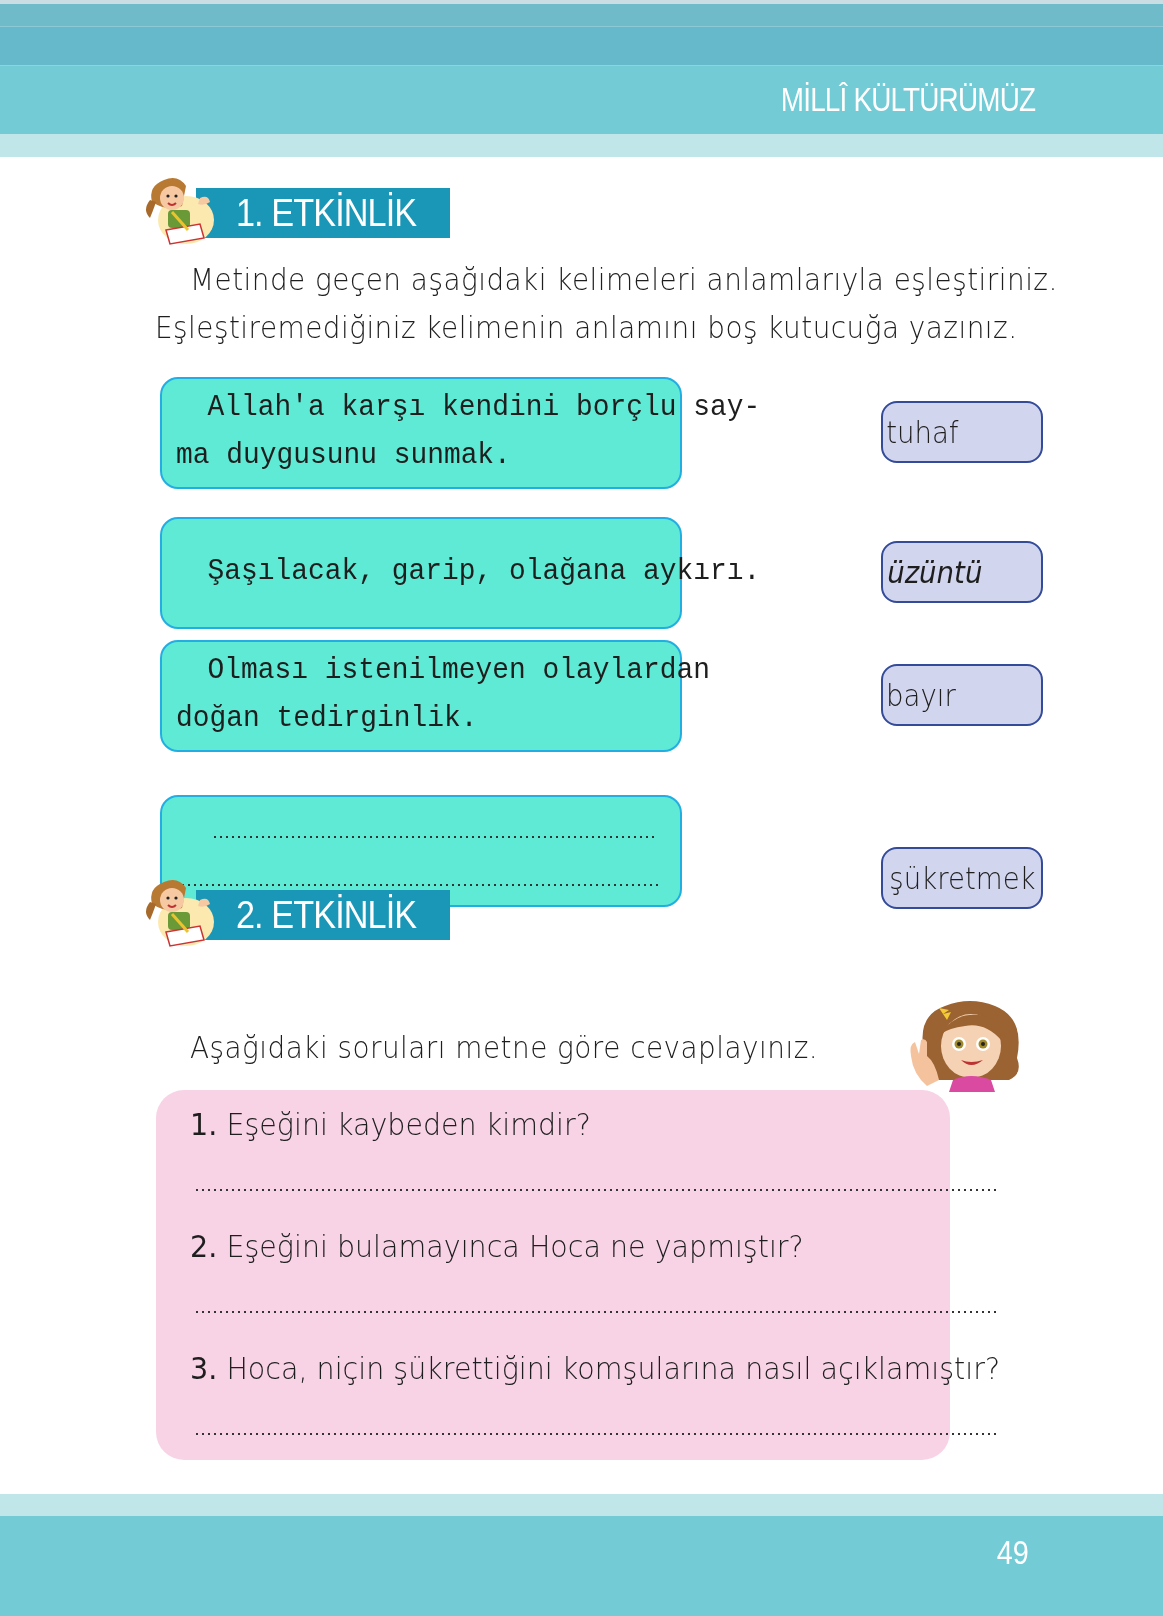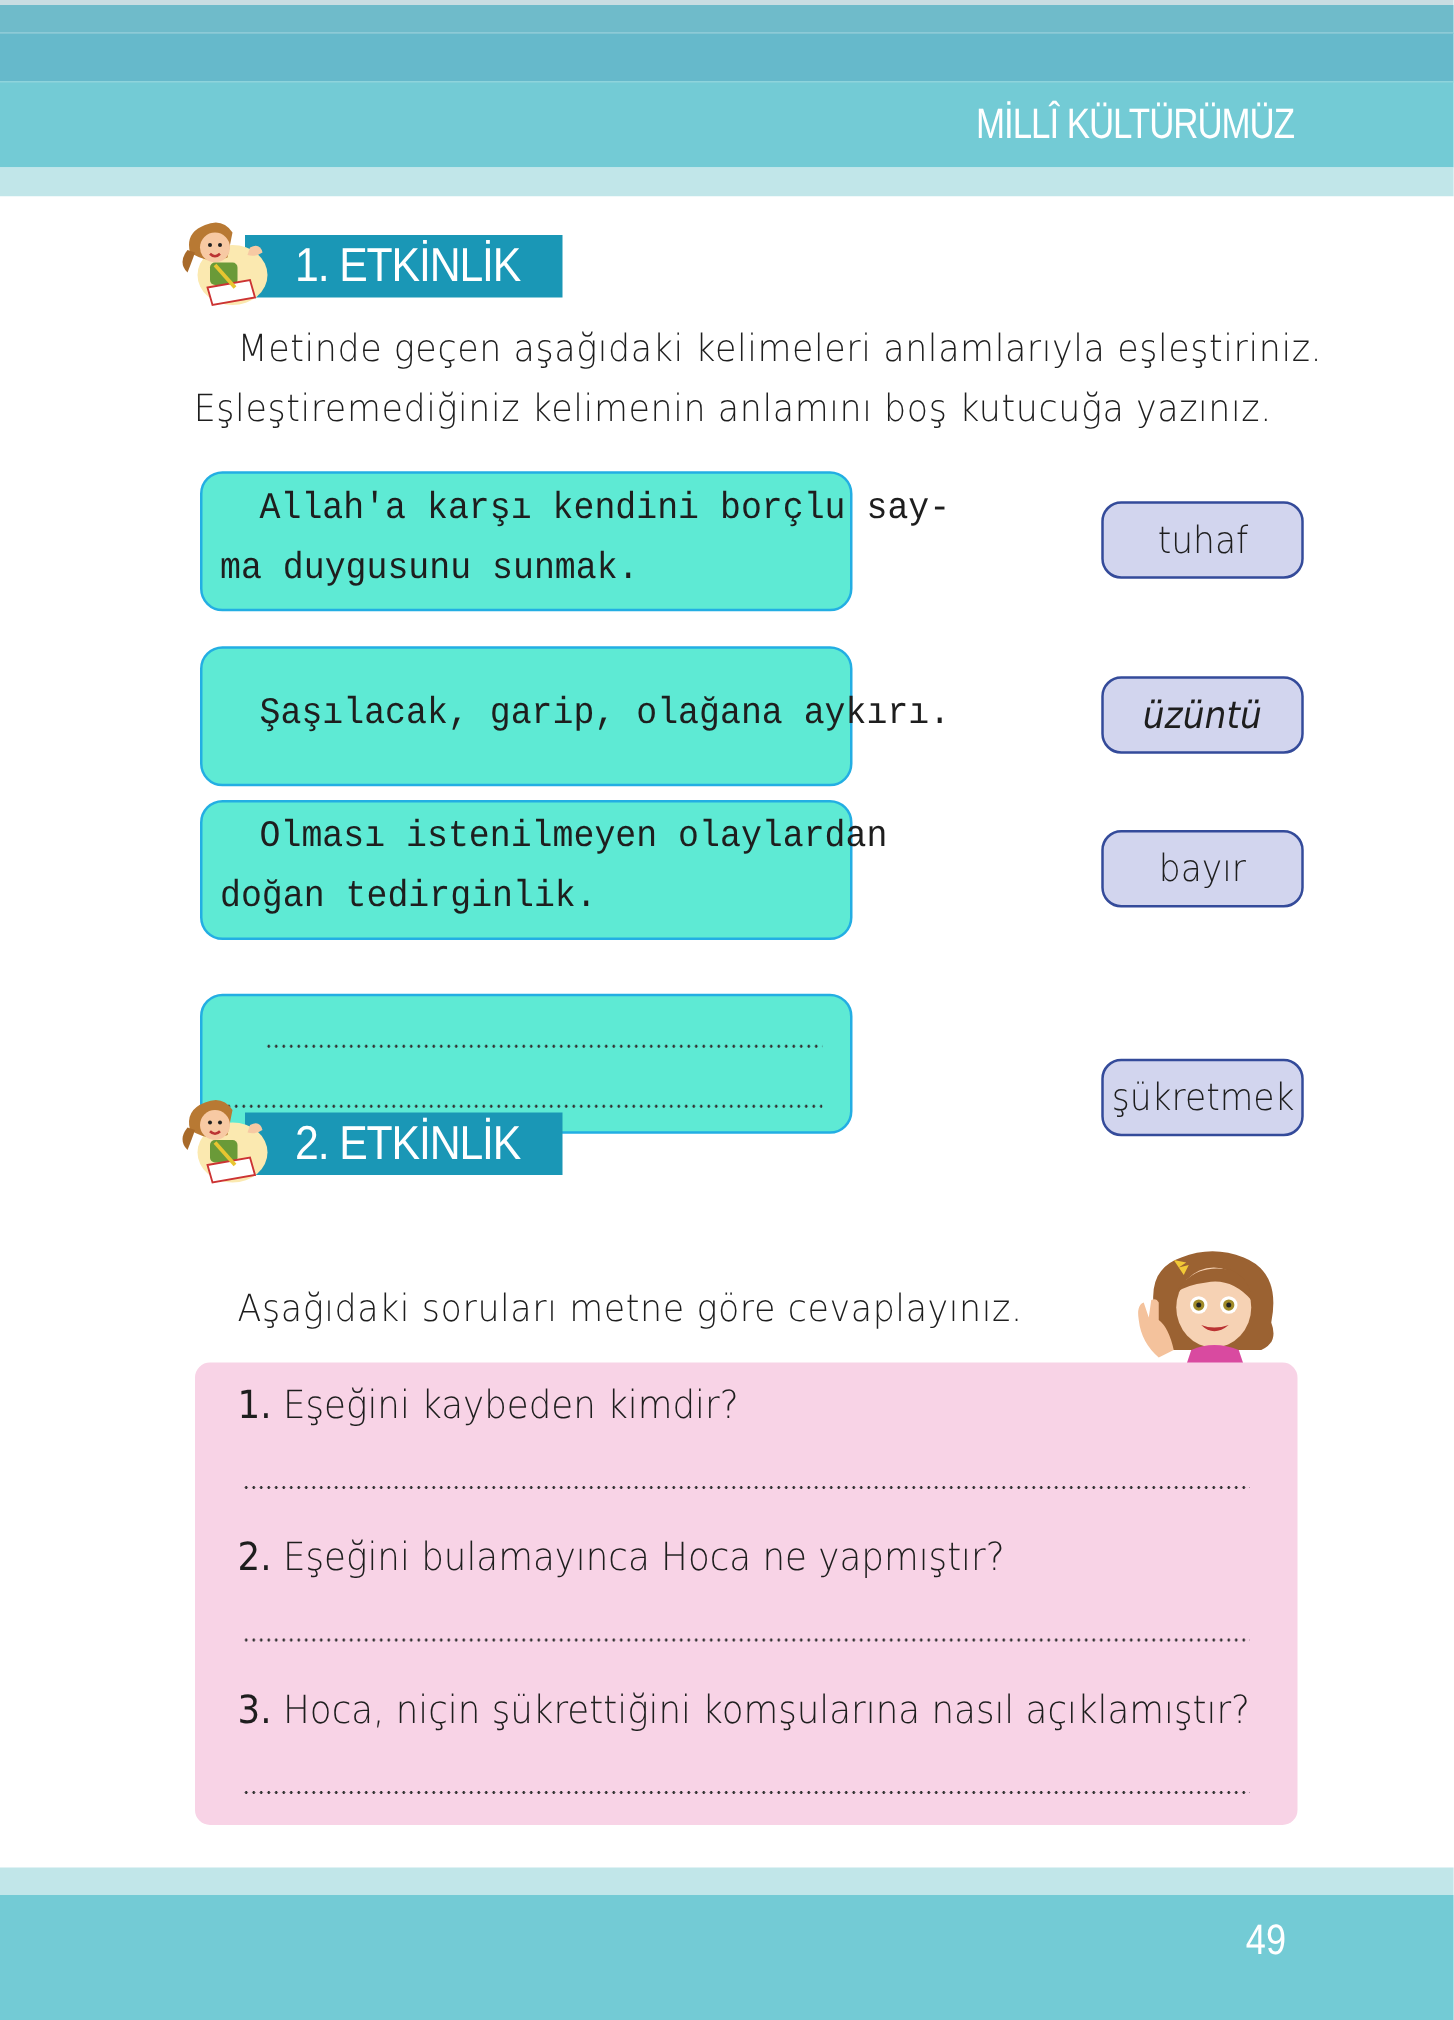--- a/index.html
+++ b/index.html
@@ -22,24 +22,24 @@
     .activity-label { position: absolute; left: 94px; top: 20px; font-family: "Liberation Sans", sans-serif; font-size: 38px; color: #ffffff; letter-spacing: -1px; transform: scaleX(0.9); transform-origin: left center; white-space: nowrap; }
     .mascot { position: absolute; left: 0; top: 0; width: 76px; height: 76px; }
 
     .instr { position: absolute; font-family: "DejaVu Sans", sans-serif; font-size: 30px; font-weight: 300; color: #1e1e1e; letter-spacing: 0.5px; transform: scaleX(0.93); transform-origin: left center; white-space: nowrap; }
 
     .def-box { position: absolute; left: 160px; width: 522px; height: 112px; background: #5eead4; border: 2px solid #23aee3; border-radius: 18px; font-family: Liberation Mono, monospace; }
     .def-text { position: absolute; left: 14px; right: 14px; font-size: 30px; font-weight: 300; color: #1e1e1e; line-height: 48px; text-align: justify; transform: scaleX(0.93); transform-origin: left top; width: 530px; }
     .def-line { display: block; white-space: nowrap; }
     .def-line.indent { padding-left: 34px; }
 
-    .word-box { position: absolute; left: 881px; width: 162px; height: 62px; background: #d2d5ee; border: 2px solid #344b9a; border-radius: 16px; display: flex; align-items: center; justify-content: center; }
+    .word-box { position: absolute; left: 881px; width: 162px; height: 62px; background: #d2d5ee; border: 2px solid #344b9a; border-radius: 16px; display: flex; align-items: center; }
     .word-text { font-size: 30px; font-weight: 300; color: #1e1e1e; transform: scaleX(0.92); white-space: nowrap; }
 
-    .q-panel { position: absolute; left: 156px; top: 1090px; width: 882px; height: 370px; background: #f8d3e6; border-radius: 12px; text-align: center; }
+    .q-panel { position: absolute; left: 156px; top: 1090px; width: 794px; height: 370px; background: #f8d3e6; border-radius: 28px; text-align: center; }
     .q-item { position: absolute; left: 34px; font-size: 31px; font-weight: 300; color: #1e1e1e; white-space: nowrap; transform: scaleX(0.92); transform-origin: left center; }
     .q-num { font-weight: 400; margin-right: 10px; }
     .q-dots { position: absolute; left: 38px; width: 806px; height: 4px; background-image: radial-gradient(circle, #333 1px, transparent 1.3px); background-size: 6px 4px; background-repeat: repeat-x; }
 
     .girl { position: absolute; left: 905px; top: 996px; width: 130px; height: 96px; }
   </style>
 </head>
 <body>
 
 <div class="hdr-top"></div>

